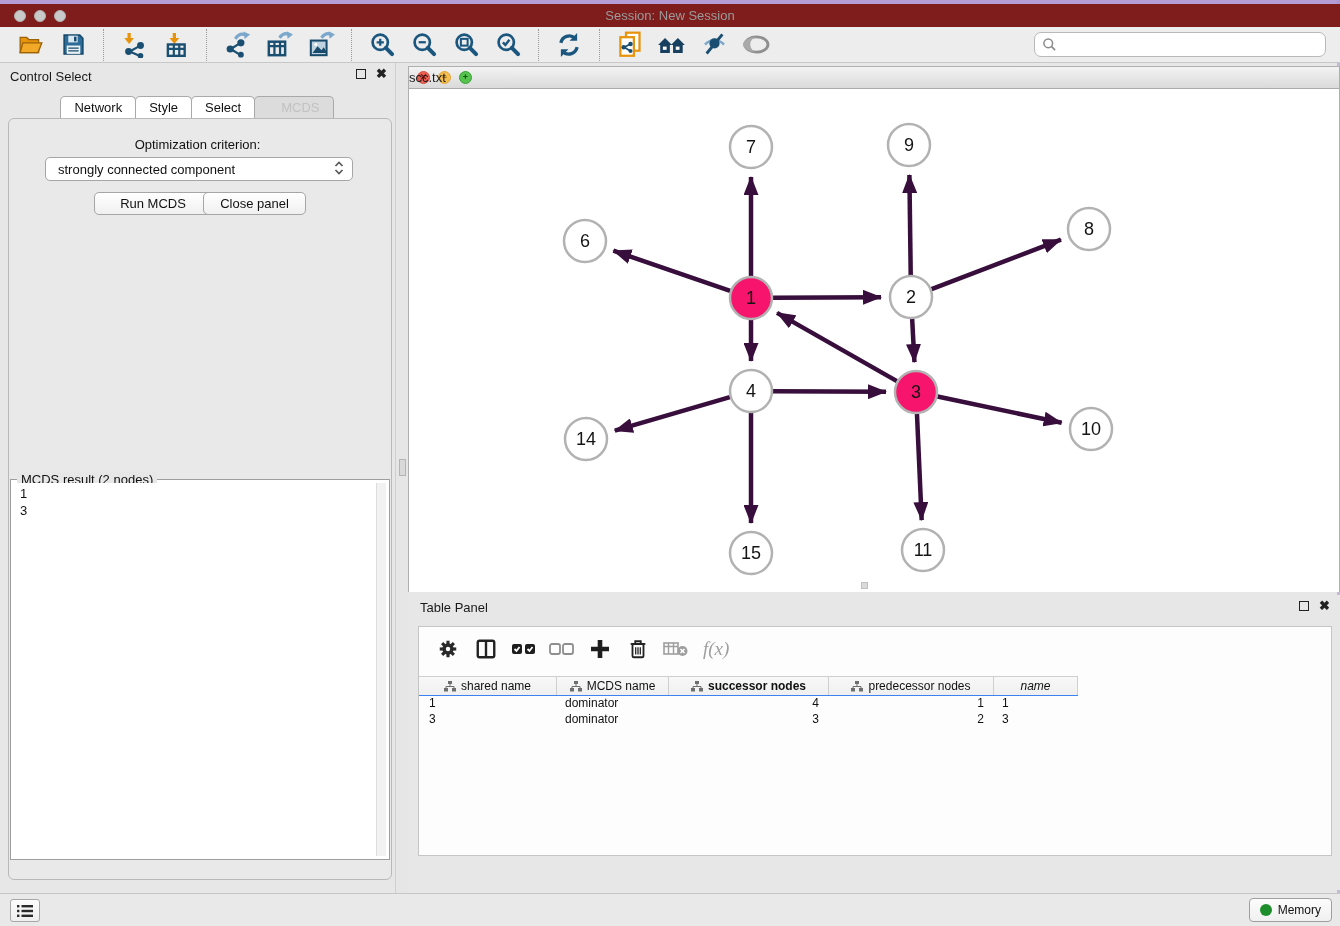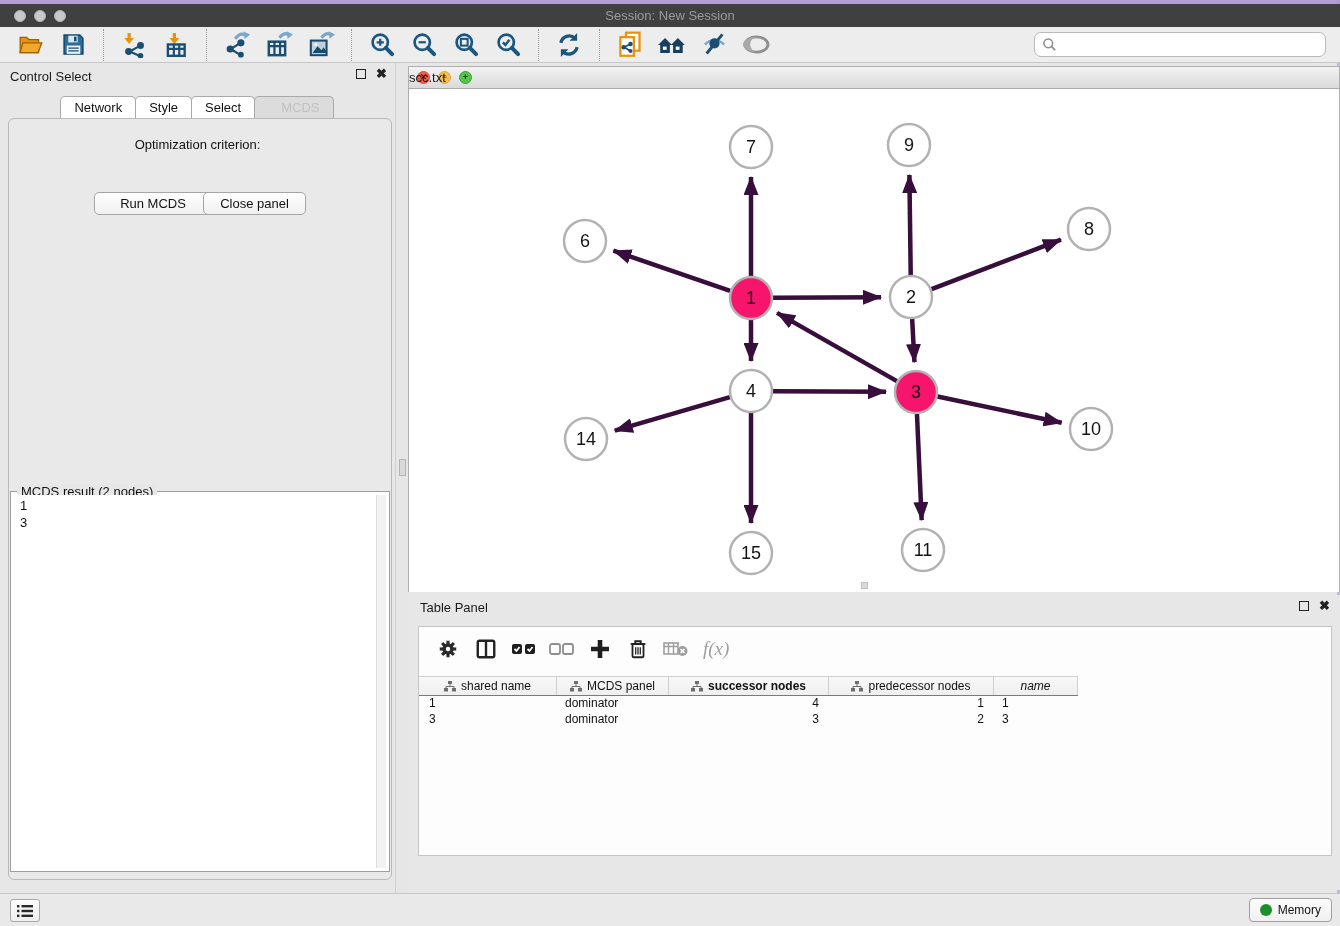--- a/index.html
+++ b/index.html
@@ -3,21 +3,21 @@
 <meta charset="utf-8">
 <style>
   * { margin:0; padding:0; box-sizing:border-box; }
   html,body { width:1340px; height:926px; }
   body { font-family:"Liberation Sans", sans-serif; background:#E7E7E7; overflow:hidden; position:relative; }
   #app { position:absolute; inset:0; }
   .top-accent { position:absolute; top:0; left:0; width:1340px; height:4px; background:#B49CD6; }
   .right-accent { position:absolute; top:0; right:0; width:3px; height:926px; background:#A893C9; opacity:.55; }
 
   
-  .titlebar { position:absolute; top:4px; left:0; width:1340px; height:23px; background:#404040; display:flex; align-items:center; }
+  .titlebar { position:absolute; top:4px; left:0; width:1340px; height:23px; background:#7f1d1d; display:flex; align-items:center; }
   .tl-dots { display:flex; gap:8px; margin-left:14px; }
   .tl-dot { width:12px; height:12px; border-radius:50%; background:#C9C9C9; border:1px solid #B2B2B2; }
   .tb-title { position:absolute; left:0; right:0; text-align:center; color:#9B9B9B; font-size:13px; }
 
   
   .toolbar { position:absolute; top:27px; left:0; width:1340px; height:36px; background:#EDEDED; border-bottom:1px solid #C8C8C8; display:flex; align-items:center; padding:0 10px; }
   .tb-btn { width:30px; height:30px; display:flex; align-items:center; justify-content:center; margin:0 6px; cursor:default; }
   .tb-sep { width:1px; height:32px; border-left:1px dotted #9A9A9A; margin:0 9px; }
   .searchbox { margin-left:auto; margin-right:4px; width:292px; height:25px; background:#FFF; border:1px solid #B9B9B9; border-radius:7px; display:flex; align-items:center; padding:0 7px; }
   .searchbox input { border:none; outline:none; flex:1; font-size:12px; background:transparent; font-family:"Liberation Sans",sans-serif; }
@@ -31,21 +31,21 @@
   .cp-tabs { position:absolute; top:33px; left:0; width:100%; display:flex; justify-content:center; }
   .cp-tab { height:22px; padding:3px 13px; font-size:13px; background:#FFF; border:1px solid #A9A9A9; border-bottom:none; border-radius:5px 5px 0 0; margin-left:-1px; color:#111; }
   .cp-tab.active { background:#DCDCDC; color:#C2C2C2;padding-left:26px; }
   .cp-content { position:absolute; top:55px; left:8px; width:384px; height:762px; background:#E9E9E9; border:1px solid #B9B9B9; border-radius:6px; }
   .opt-label { position:absolute; top:74px; left:0; width:100%; text-align:center; font-size:13px; color:#111; }
   .criterion { position:absolute; top:94px; left:45px; width:308px; height:24px; background:#FFF; border:1px solid #A6A6A6; border-radius:5px; display:flex; align-items:center; font-size:13px; padding-left:12px; color:#111; }
   .criterion .stepper { margin-left:auto; margin-right:8px; }
   .cp-btn { position:absolute; height:23px; background:linear-gradient(#FFFFFF,#F0F0F0); border:1px solid #A6A6A6; border-radius:5px; font-size:13px; display:flex; align-items:center; justify-content:center; color:#111; }
   .btn-run { top:129px; left:94px; width:118px; }
   .btn-close { top:129px; left:203px; width:103px; }
-  .result-group { position:absolute; top:428px; left:10px; width:380px; height:381px; border:1px solid #9E9E9E; background:#FFF; }
+  .result-group { position:absolute; top:416px; left:10px; width:380px; height:381px; border:1px solid #9E9E9E; background:#FFF; }
   .result-title { position:absolute; top:-8px; left:6px; background:#E7E7E7; padding:0 4px; font-size:13px; color:#111; }
   .result-area { position:absolute; inset:3px; background:#FFF; font-size:13px; line-height:17px; padding:2px 6px; white-space:pre; color:#111; overflow:hidden; }
   .result-scroll { position:absolute; top:3px; right:3px; width:10px; bottom:3px; background:#F2F2F2; border-left:1px solid #DDD; }
 
   
   .splitter { position:absolute; top:63px; left:395px; width:13px; height:830px; background:#E6E6E6; border-left:1px solid #CFCFCF; }
   .splitter .handle { position:absolute; top:396px; left:3px; width:7px; height:17px; background:#D9D9D9; border:1px solid #B4B4B4; }
 
   
   .net-window { position:absolute; top:66px; left:408px; width:932px; height:526px; border:1px solid #AFAFAF; background:#FFF; }
@@ -254,20 +254,29 @@
       <span class="close-ic">✖</span>
     </div>
     <div class="cp-tabs">
       <span class="cp-tab">Network</span>
       <span class="cp-tab">Style</span>
       <span class="cp-tab">Select</span>
       <span class="cp-tab active">MCDS</span>
     </div>
     <div class="cp-content"></div>
     <div class="opt-label">Optimization criterion:</div>
+    <div class="criterion">
+      <span>strongly connected component</span>
+      <span class="stepper">
+        <svg width="10" height="14" viewBox="0 0 10 14">
+            <path d="M1.5 5 L5 1.5 L8.5 5" fill="none" stroke="#555" stroke-width="1.6"></path>
+            <path d="M1.5 9 L5 12.5 L8.5 9" fill="none" stroke="#555" stroke-width="1.6"></path>
+          </svg>
+      </span>
+    </div>
     <div class="cp-btn btn-run">Run MCDS</div>
     <div class="cp-btn btn-close">Close panel</div>
     <div class="result-group">
       <div class="result-title">MCDS result (2 nodes)</div>
       <div class="result-area">1
 3</div>
       <div class="result-scroll"></div>
     </div>
   </div>
 
@@ -438,21 +447,21 @@
           </div>
           <div class="th-cell" style="width: 112px;">
             <svg width="12" height="11" viewBox="0 0 12 11">
               <g fill="#6E6E6E">
                 <rect x="4" y="0" width="4" height="3"></rect>
                 <rect x="0" y="7" width="4" height="3.5"></rect>
                 <rect x="8" y="7" width="4" height="3.5"></rect>
               </g>
               <path d="M6 3v2.5M2 7V5.5h8V7" fill="none" stroke="#6E6E6E" stroke-width="1"></path>
             </svg>
-            <span>MCDS panel</span>
+            <span>MCDS name</span>
           </div>
           <div class="th-cell" style="width: 160px; font-weight: bold;">
             <svg width="12" height="11" viewBox="0 0 12 11">
               <g fill="#6E6E6E">
                 <rect x="4" y="0" width="4" height="3"></rect>
                 <rect x="0" y="7" width="4" height="3.5"></rect>
                 <rect x="8" y="7" width="4" height="3.5"></rect>
               </g>
               <path d="M6 3v2.5M2 7V5.5h8V7" fill="none" stroke="#6E6E6E" stroke-width="1"></path>
             </svg>

